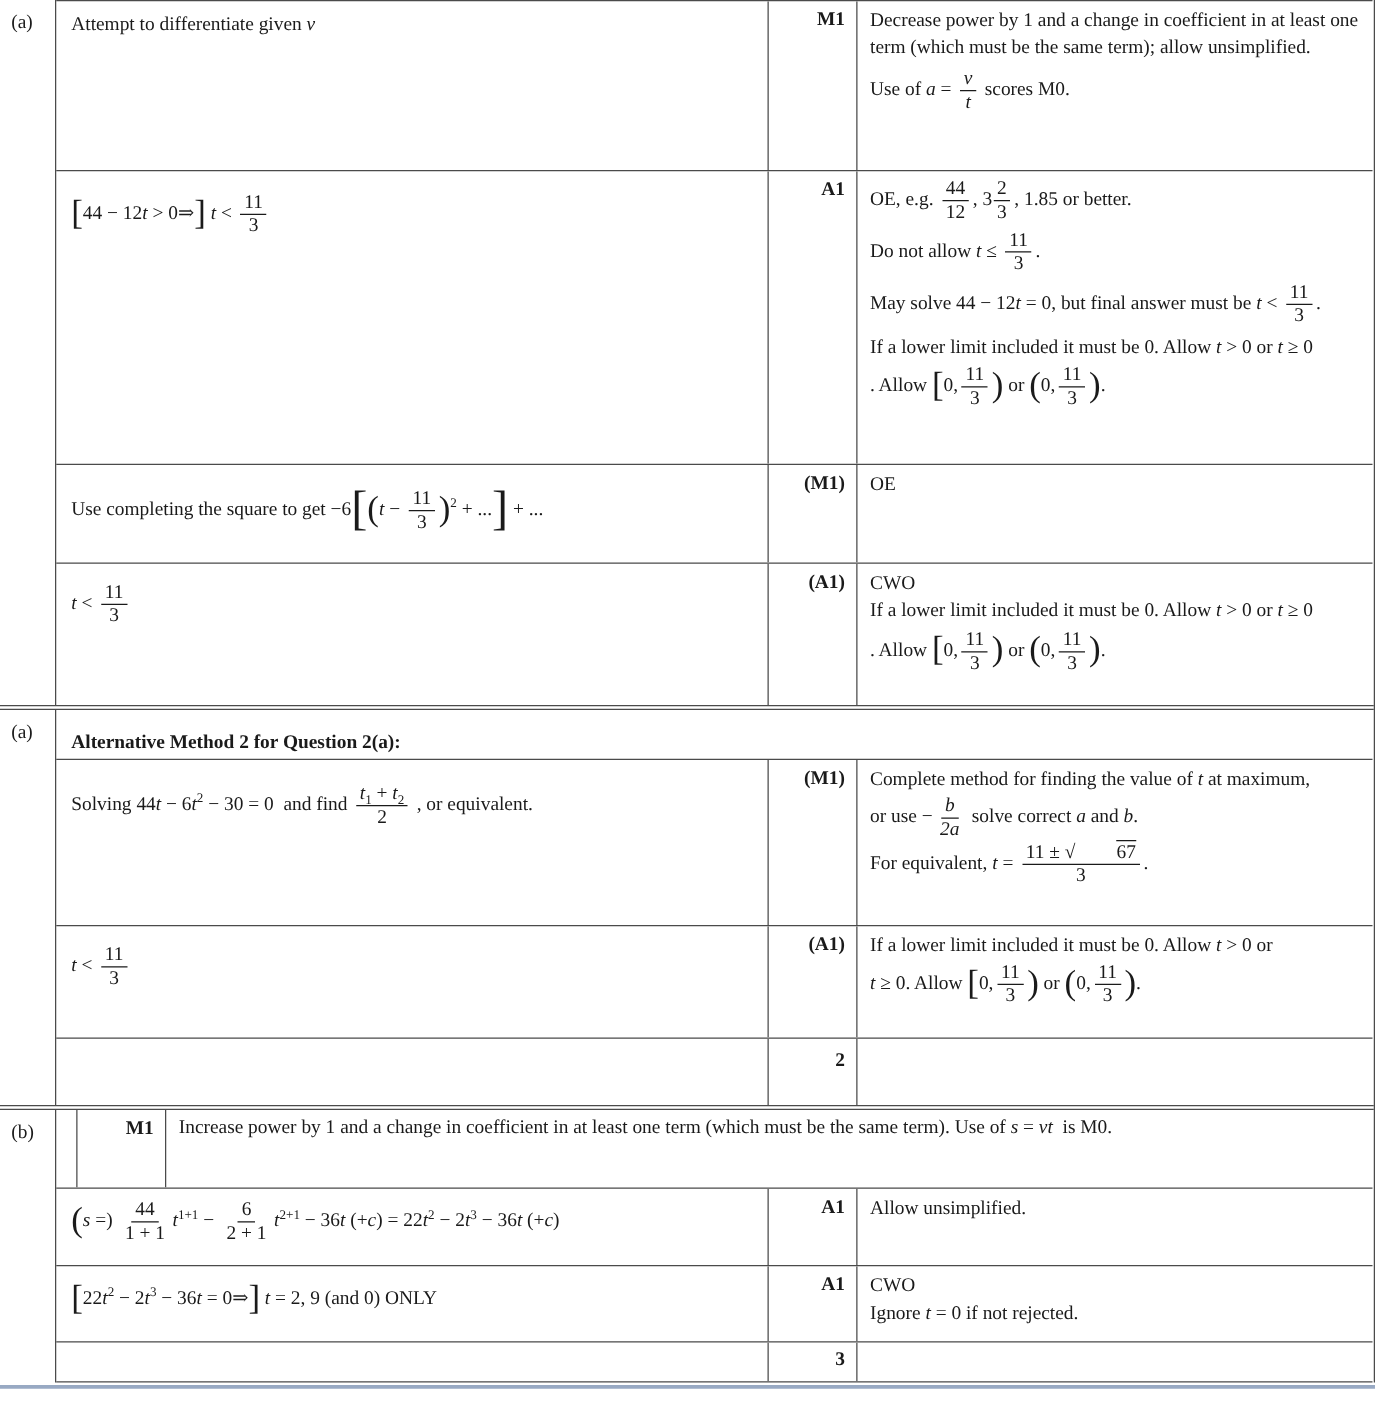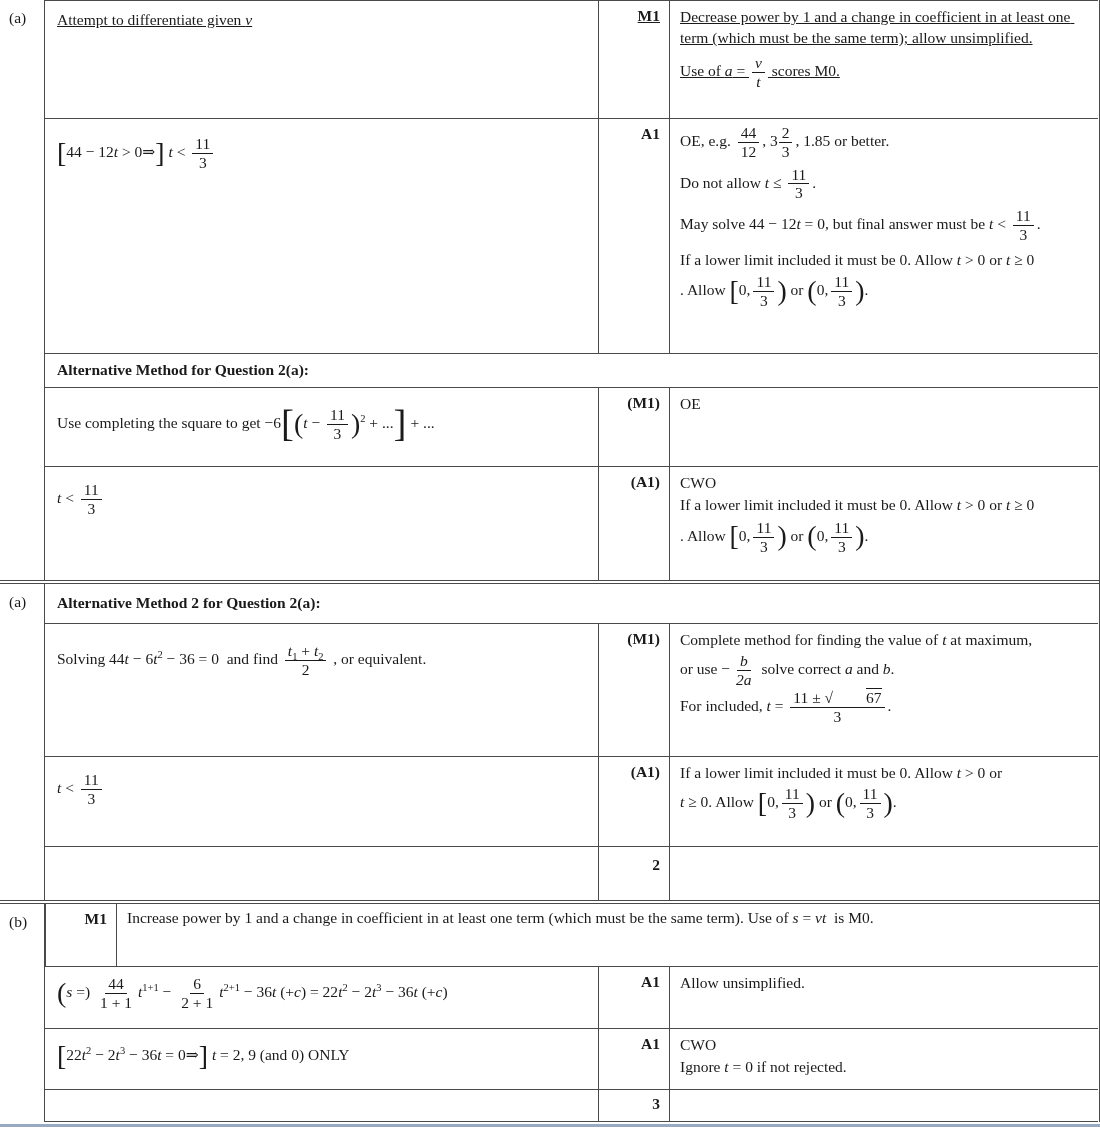--- a/index.html
+++ b/index.html
@@ -12,21 +12,21 @@
   .tbl { width:1100px; border-right:1.6px solid #4a4a4a; }
   .sec { display:flex; border-bottom:4px double #4a4a4a; }
   .sec.last { border-bottom:none; }
   .pcol { width:45px; border-right:1.6px solid #4a4a4a; padding:9px 0 0 9px; }
   .rows { width:1053.4px; display:flex; flex-direction:column; }
   .rows.topline { border-top:1.6px solid #4a4a4a; }
   .row { display:flex; border-bottom:1.4px solid #4a4a4a; overflow:hidden; }
   .row.nb { border-bottom:none; }
   .wcell { width:553px; padding:9px 10px 4px 12px; overflow:hidden; }
   .mcell { width:72px; border-left:1.4px solid #4a4a4a; border-right:1.4px solid #4a4a4a;
-           padding:6px 9px 0 2px; text-align:right; font-weight:bold; overflow:hidden; }
+           padding:6px 9px 0 2px; text-align:right; font-weight:bold; overflow:hidden;margin-left:16px; }
   .ncell { flex:1; padding:5px 6px 4px 10px; overflow:hidden; line-height:1.38; }
   .hcell { width:100%; padding:7px 10px 4px 12px; font-weight:bold; }
   .np { margin:0 0 5px 0; white-space:pre-wrap; }
   .fx { white-space:pre-wrap; line-height:1.35; }
   .v { font-style:italic; }
   .frac { display:inline-flex; flex-direction:column; align-items:center;
           vertical-align:middle; line-height:1.15; margin:0 3px; text-align:center; }
   .fnum { display:block; border-bottom:1.3px solid #1a1a1a; padding:0 3px; }
   .fden { display:block; padding:0 3px; }
   .bb  { font-size:180%; font-weight:300; vertical-align:middle; line-height:0.55;
@@ -44,21 +44,21 @@
 </style>
 </head>
 <body>
 
 <div class="tbl">
 
   <div class="sec">
     <div class="pcol"><span>(a)</span></div>
     <div class="rows topline">
 
-      <div class="row" style="height:118px;text-decoration:underline;">
+      <div class="row" style="height:136px;">
         <div class="wcell">
           <span class="fx"><span>Attempt to differentiate given </span><span class="v">v</span></span>
         </div>
         <div class="mcell"><span>M1</span></div>
         <div class="ncell">
           <div class="np"><span>Decrease power by 1 and a change in coefficient in at least one term (which must be the same term); allow unsimplified.</span></div>
           <div class="np"><span>Use of </span><span class="v">a</span><span> = </span><span class="frac"><span class="fnum v">v</span><span class="fden v">t</span></span><span> scores M0.</span></div>
         </div>
       </div>
 
@@ -69,23 +69,20 @@
         <div class="mcell"><span>A1</span></div>
         <div class="ncell">
           <div class="np"><span>OE, e.g. </span><span class="frac"><span class="fnum">44</span><span class="fden">12</span></span><span>, </span><span>3</span><span class="frac" style="margin-left:1px;"><span class="fnum">2</span><span class="fden">3</span></span><span>, 1.85 or better.</span></div>
           <div class="np"><span>Do not allow </span><span class="v">t</span><span> ≤ </span><span class="frac"><span class="fnum">11</span><span class="fden">3</span></span><span>.</span></div>
           <div class="np"><span>May solve </span><span>44 − 12</span><span class="v">t</span><span> = 0</span><span>, but final answer must be </span><span class="v">t</span><span> &lt; </span><span class="frac"><span class="fnum">11</span><span class="fden">3</span></span><span>.</span></div>
           <div class="np" style="margin-bottom:3px;"><span>If a lower limit included it must be 0. Allow </span><span class="v">t</span><span> &gt; 0 or </span><span class="v">t</span><span> ≥ 0</span></div>
           <div class="np"><span>. Allow </span><span class="bb">[</span><span>0,</span><span class="frac"><span class="fnum">11</span><span class="fden">3</span></span><span class="bb">)</span><span> or </span><span class="bb">(</span><span>0,</span><span class="frac"><span class="fnum">11</span><span class="fden">3</span></span><span class="bb">)</span><span>.</span></div>
         </div>
       </div>
 
-      <div class="row" style="height:34px;">
-        <div class="hcell"><span>Alternative Method for Question 2(a):</span></div>
-      </div>
 
       <div class="row" style="height:79px;">
         <div class="wcell" style="padding-top:18px;">
           <span class="fx"><span>Use completing the square to get </span><span>−6</span><span class="bb2">[</span><span class="bb">(</span><span class="v">t</span><span> − </span><span class="frac"><span class="fnum">11</span><span class="fden">3</span></span><span class="bb">)</span><sup>2</sup><span> + ...</span><span class="bb2">]</span><span> + ...</span></span>
         </div>
         <div class="mcell"><span>(M1)</span></div>
         <div class="ncell">
           <div class="np"><span>OE</span></div>
         </div>
       </div>
@@ -102,33 +99,33 @@
         </div>
       </div>
 
     </div>
   </div>
 
   <div class="sec">
     <div class="pcol"><span>(a)</span></div>
     <div class="rows">
 
-      <div class="row" style="height:40px;">
+      <div class="row" style="height:40px;align-items:flex-end;">
         <div class="hcell" style="padding-top:10px;"><span>Alternative Method 2 for Question 2(a):</span></div>
       </div>
 
       <div class="row" style="height:133px;">
         <div class="wcell" style="padding-top:18px;">
-          <span class="fx"><span>Solving </span><span>44</span><span class="v">t</span><span> − 6</span><span class="v">t</span><sup>2</sup><span> − 36 = 0</span><span>  and find </span><span class="frac"><span class="fnum"><span class="v">t</span><sub>1</sub><span> + </span><span class="v">t</span><sub>2</sub></span><span class="fden">2</span></span><span> , or equivalent.</span></span>
+          <span class="fx"><span>Solving </span><span>44</span><span class="v">t</span><span> − 6</span><span class="v">t</span><sup>2</sup><span> − 30 = 0</span><span>  and find </span><span class="frac"><span class="fnum"><span class="v">t</span><sub>1</sub><span> + </span><span class="v">t</span><sub>2</sub></span><span class="fden">2</span></span><span> , or equivalent.</span></span>
         </div>
         <div class="mcell"><span>(M1)</span></div>
         <div class="ncell">
           <div class="np" style="margin-bottom:2px;"><span>Complete method for finding the value of </span><span class="v">t</span><span> at maximum,</span></div>
           <div class="np" style="margin-bottom:0;"><span>or use −</span><span class="frac"><span class="fnum v">b</span><span class="fden v">2a</span></span><span> solve correct </span><span class="v">a</span><span> and </span><span class="v">b</span><span>.</span></div>
-          <div class="np"><span>For included, </span><span class="v">t</span><span> = </span><span class="frac"><span class="fnum"><span>11 ± </span><span>√</span><span class="sqrt-arg">67</span></span><span class="fden">3</span></span><span>.</span></div>
+          <div class="np"><span>For equivalent, </span><span class="v">t</span><span> = </span><span class="frac"><span class="fnum"><span>11 ± </span><span>√</span><span class="sqrt-arg">67</span></span><span class="fden">3</span></span><span>.</span></div>
         </div>
       </div>
 
       <div class="row" style="height:90px;">
         <div class="wcell" style="padding-top:14px;">
           <span class="fx"><span class="v">t</span><span> &lt; </span><span class="frac"><span class="fnum">11</span><span class="fden">3</span></span></span>
         </div>
         <div class="mcell"><span>(A1)</span></div>
         <div class="ncell">
           <div class="np" style="margin-bottom:2px;"><span>If a lower limit included it must be 0. Allow </span><span class="v">t</span><span> &gt; 0 or </span></div>

